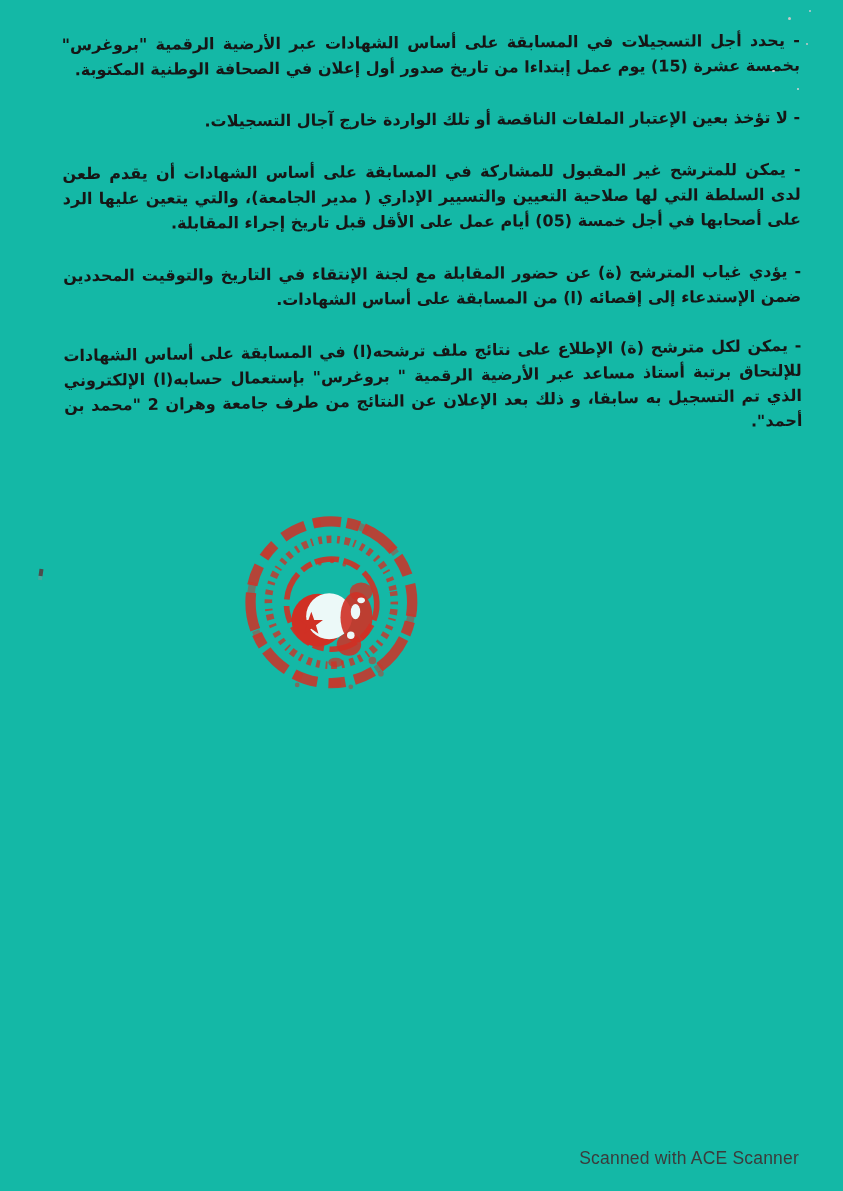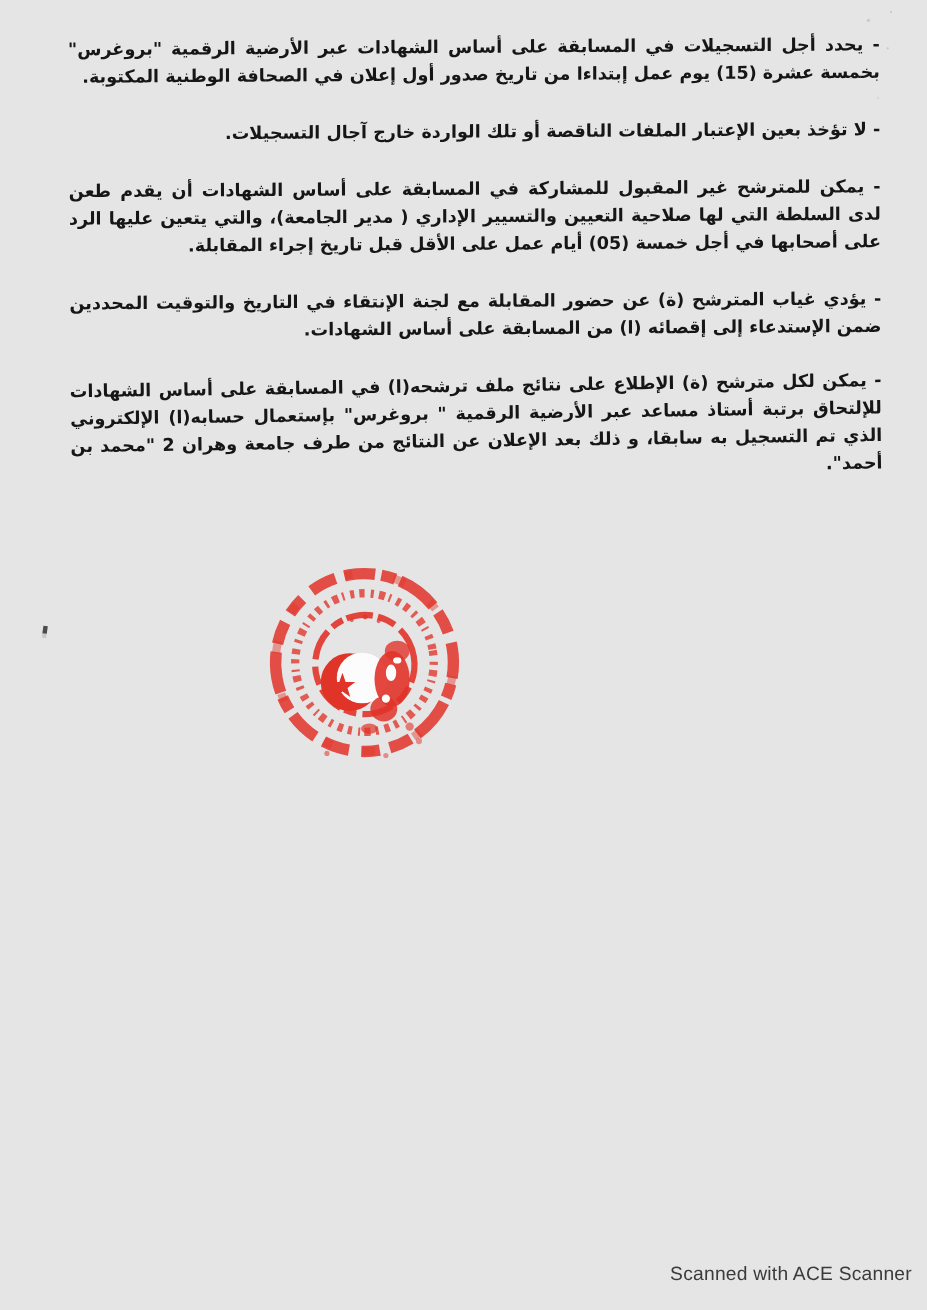--- a/index.html
+++ b/index.html
@@ -4,21 +4,21 @@
 <style>
   html, body {
     margin: 0;
     padding: 0;
     background: #ffffff;
   }
   .page {
     position: relative;
     width: 843px;
     height: 1191px;
-    background: #e5e5e5;
+    background: #14b8a6;
     overflow: hidden;
     font-family: "DejaVu Sans", sans-serif;
   }
   .content {
     position: absolute;
     top: 30px;
     right: 42px;
     width: 738px;
     direction: rtl;
     text-align: justify;
@@ -38,21 +38,21 @@
     position: absolute;
     left: 238px;
     top: 510px;
     width: 188px;
     height: 192px;
     opacity: 0.92;
   }
   .watermark {
     position: absolute;
     top: 1148px;
-    right: 14px;
+    right: 44px;
     font-family: "Liberation Sans", sans-serif;
     font-size: 17.5px;
     color: #3b3b3b;
     font-weight: 400;
     letter-spacing: 0.2px;
   }
   .speck {
     position: absolute;
     border-radius: 50%;
     background: #c9c9c9;

